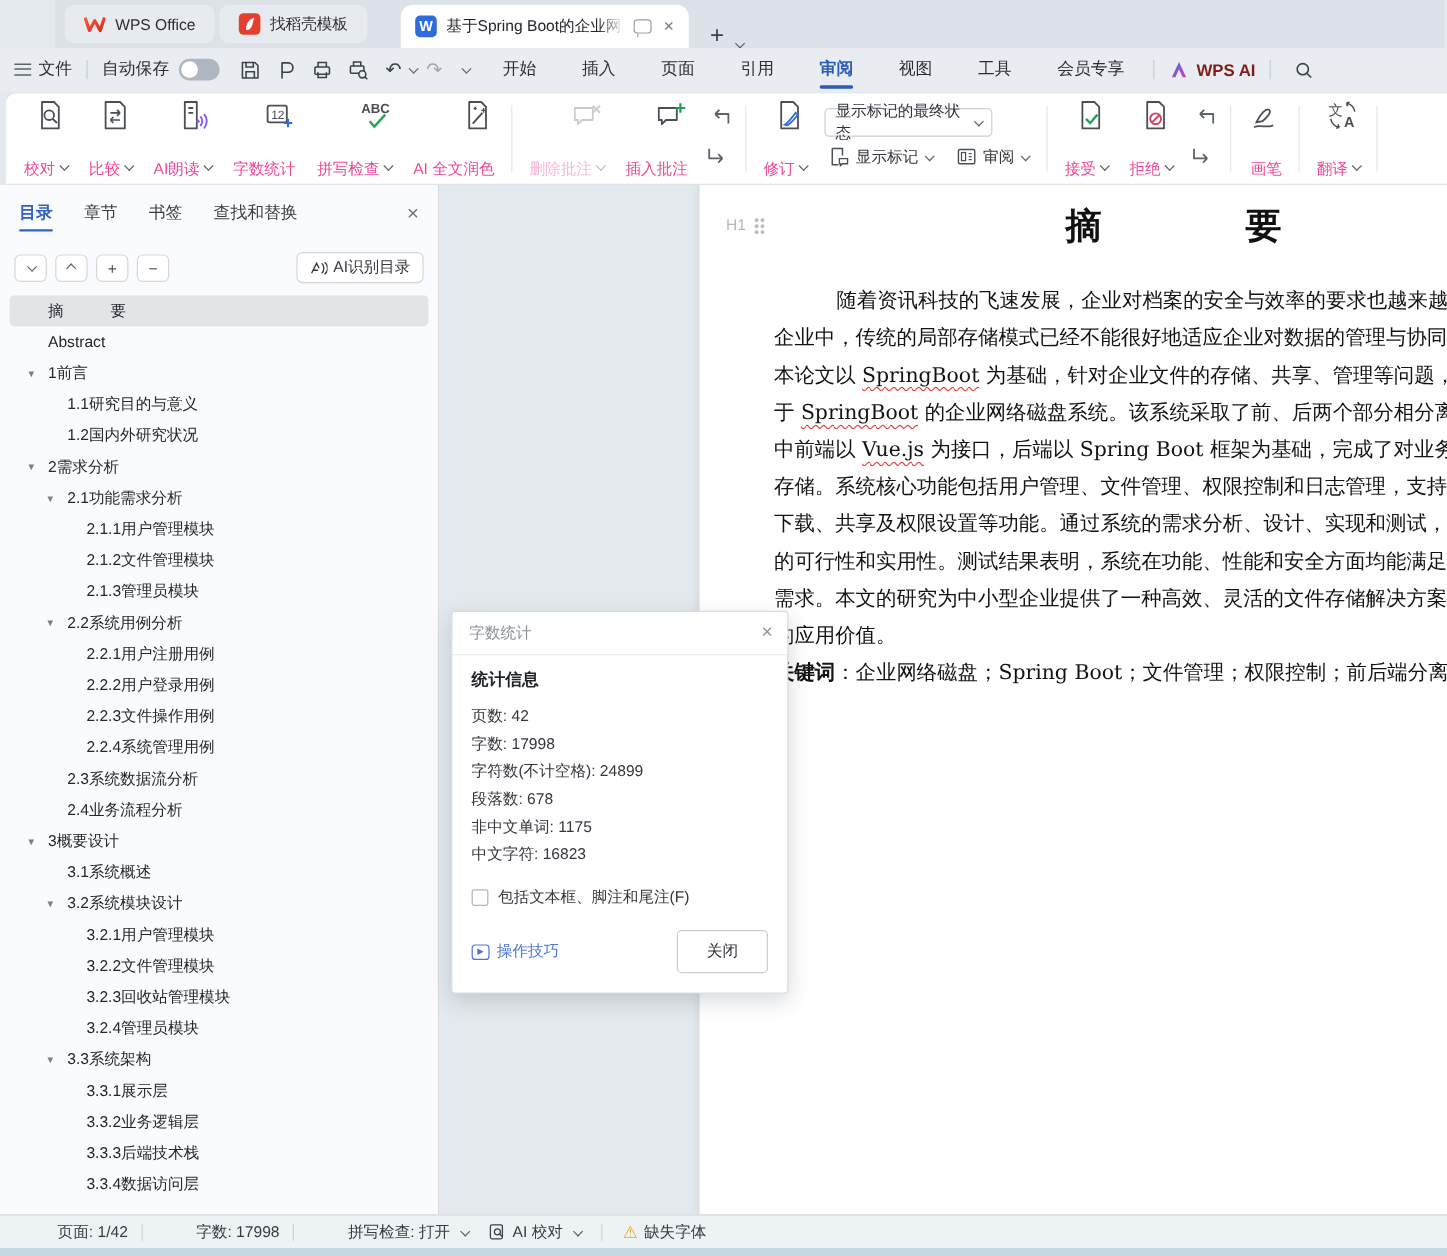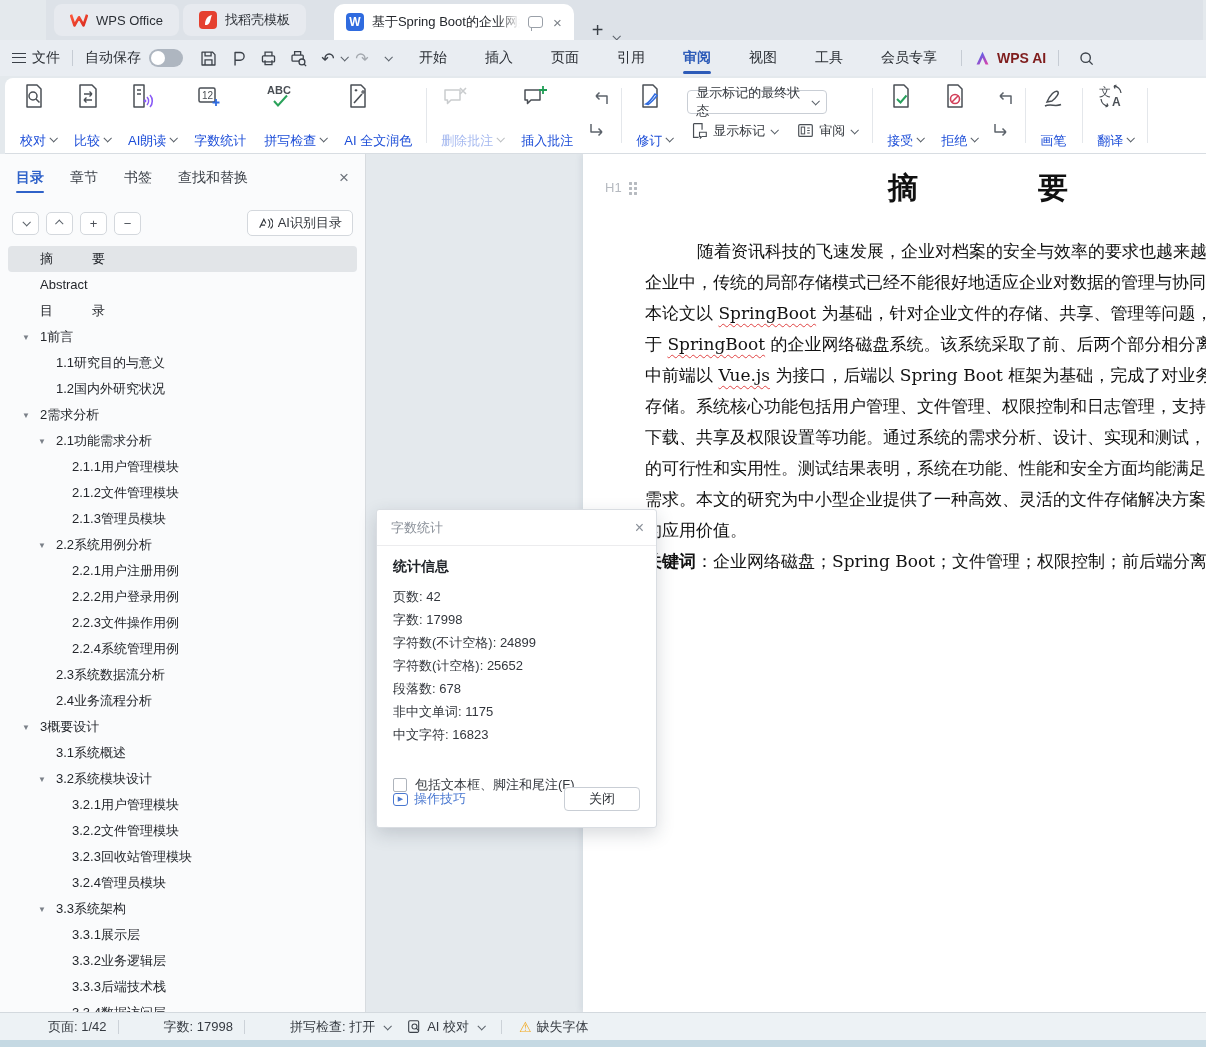--- a/index.html
+++ b/index.html
@@ -35,23 +35,23 @@
   .mtabs { display:flex; align-items:center; margin-left:26px; gap:34px; }
   .mtab { position:relative; padding:7px 2px; cursor:default; }
   .mtab.active { color:#2d5bb8; font-weight:bold; }
   .mtab.active:after { content:""; position:absolute; left:2px; right:2px; bottom:0; height:3px; border-radius:2px; background:#2d5bb8; }
   .wpsai { display:flex; align-items:center; gap:6px; font-weight:bold; color:#7f1d1d; }
 
   
   .ribbon { position:absolute; top:78px; left:5px; right:0; height:76px; background:#fff; border-radius:8px 0 0 0; border-bottom:1px solid #d8dde2; display:flex; align-items:stretch; overflow:hidden; padding-left:6px; }
   .rgroup { display:flex; align-items:center; }
   .rdiv { width:1px; background:#e4e7eb; margin:10px 5px; }
-  .ritem { display:flex; flex-direction:column; align-items:flex-start; justify-content:center; padding:0 9px; height:100%;gap:19px; }
+  .ritem { display:flex; flex-direction:column; align-items:flex-end; justify-content:center; padding:0 9px; height:100%;gap:19px; }
   .ric { position:relative; width:28px; height:28px; margin-bottom:3px; }
-  .rlabel { font-size:13px; color:#1d4ed8; white-space:nowrap; }
+  .rlabel { font-size:13px; color:#ec4899; white-space:nowrap; }
   .rsmall { display:flex; align-items:center; gap:5px; font-size:13px; color:#33373d; padding:2px 4px; white-space:nowrap; }
   .rcol { display:flex; flex-direction:column; justify-content:center; gap:6px; height:100%; padding:0 6px; }
   .combo { width:140px; height:24px; border:1px solid #c9ced5; border-radius:4px; background:#fff; display:flex; align-items:center; justify-content:space-between; padding:0 8px; font-size:13px; color:#33373d; }
   .flagcol { display:flex; flex-direction:column; justify-content:center; gap:8px; padding:0 6px; }
   .g6 { position:relative; }
 
   
   .main { position:absolute; top:154px; left:0; right:0; bottom:35px; overflow:hidden; }
   .sidebar { position:absolute; left:0; top:0; bottom:0; width:366px; background:#fafbfc; border-right:1px solid #d7dbdf; }
   .sb-tabs { display:flex; align-items:center; gap:26px; padding:14px 16px 8px; font-size:14px; color:#3a3f46; }
@@ -87,26 +87,26 @@
   .doc-line .misspell { text-decoration:underline wavy #e04343; text-decoration-thickness:1px; text-underline-offset:4px; }
   .doc-line .bold { font-weight:bold; }
 
   
   .dialog { position:absolute; left:376px; top:509px; width:281px; height:319px; background:#fff; border:1px solid #d9dde2; border-radius:3px; box-shadow:0 6px 18px rgba(40,50,65,.18); }
   .dlg-head { height:36px; display:flex; align-items:center; justify-content:space-between; padding:0 12px 0 14px; font-size:13px; color:#8a9099; border-bottom:1px solid #ececee; }
   .dlg-x { color:#8a9099; font-size:16px; }
   .dlg-body { padding:12px 16px 0; }
   .dlg-section { font-size:14px; font-weight:bold; color:#1f2328; margin-bottom:9px; }
   .dlg-row { font-size:13px; color:#33373d; line-height:23px; }
-  .dlg-check { display:flex; align-items:center; gap:8px; margin-top:30px; font-size:13px; color:#33373d; }
+  .dlg-check { display:flex; align-items:center; gap:8px; margin-top:16px; font-size:13px; color:#33373d; }
   .cbox { width:14px; height:14px; border:1px solid #aeb4bc; border-radius:2px; background:#fff; }
   .dlg-foot { position:absolute; left:16px; right:16px; bottom:16px; display:flex; align-items:center; justify-content:space-between; }
   .dlg-link { display:flex; align-items:center; gap:6px; color:#4a78d0; font-size:13px; }
   .play-ic { width:15px; height:13px; border:1.3px solid #4a78d0; border-radius:3px; font-size:7px; display:flex; align-items:center; justify-content:center; color:#4a78d0; }
-  .close-btn { min-width:76px; height:24px; background:#fff; border:1px solid #c9ced5; border-radius:4px; font-size:13px; color:#2b2f35; display:flex; align-items:center; justify-content:center; }
+  .close-btn { min-width:76px; height:36px; background:#fff; border:1px solid #c9ced5; border-radius:4px; font-size:13px; color:#2b2f35; display:flex; align-items:center; justify-content:center; }
 
   
   .statusbar { position:absolute; left:0; right:0; bottom:7px; height:28px; background:#edf2f5; border-top:1px solid #d3d9de; display:flex; align-items:center; padding-left:14px; gap:11px; font-size:13px; color:#363b42; }
   .sdiv { width:1px; height:14px; background:#ccd2d8; }
   .warn { color:#f2a71b; font-size:14px; }
   .sb-item { display:flex; align-items:center; gap:5px;margin-left:34px; }
   .bottomstrip { position:absolute; left:0; right:0; bottom:0; height:7px; background:#c5d9e3; }
 </style>
 </head>
 <body>
@@ -406,24 +406,20 @@
           <div class="toc-item lvl1 selected">
             
             <span>摘　　　要</span>
           </div>
 
           <div class="toc-item lvl1">
             
             <span>Abstract</span>
           </div>
 
-          <div class="toc-item lvl1">
-            
-            <span>目　　　录</span>
-          </div>
 
           <div class="toc-item lvl1 arrow">
             <span class="toc-arrow">▼</span>
             <span>1前言</span>
           </div>
 
           <div class="toc-item lvl2">
             
             <span>1.1研究目的与意义</span>
           </div>
@@ -584,21 +580,20 @@
     <div class="dlg-head">
       <span>字数统计</span>
       <span class="dlg-x">×</span>
     </div>
     <div class="dlg-body">
       <div class="dlg-section">统计信息</div>
       <div>
         <div class="dlg-row"><span>页数: 42</span></div>
           <div class="dlg-row"><span>字数: 17998</span></div>
           <div class="dlg-row"><span>字符数(不计空格): 24899</span></div>
-          <div class="dlg-row"><span>字符数(计空格): 25652</span></div>
           <div class="dlg-row"><span>段落数: 678</span></div>
           <div class="dlg-row"><span>非中文单词: 1175</span></div>
           <div class="dlg-row"><span>中文字符: 16823</span></div>
       </div>
       <div class="dlg-check">
         <span class="cbox"></span>
         <span>包括文本框、脚注和尾注(F)</span>
       </div>
     </div>
     <div class="dlg-foot">

